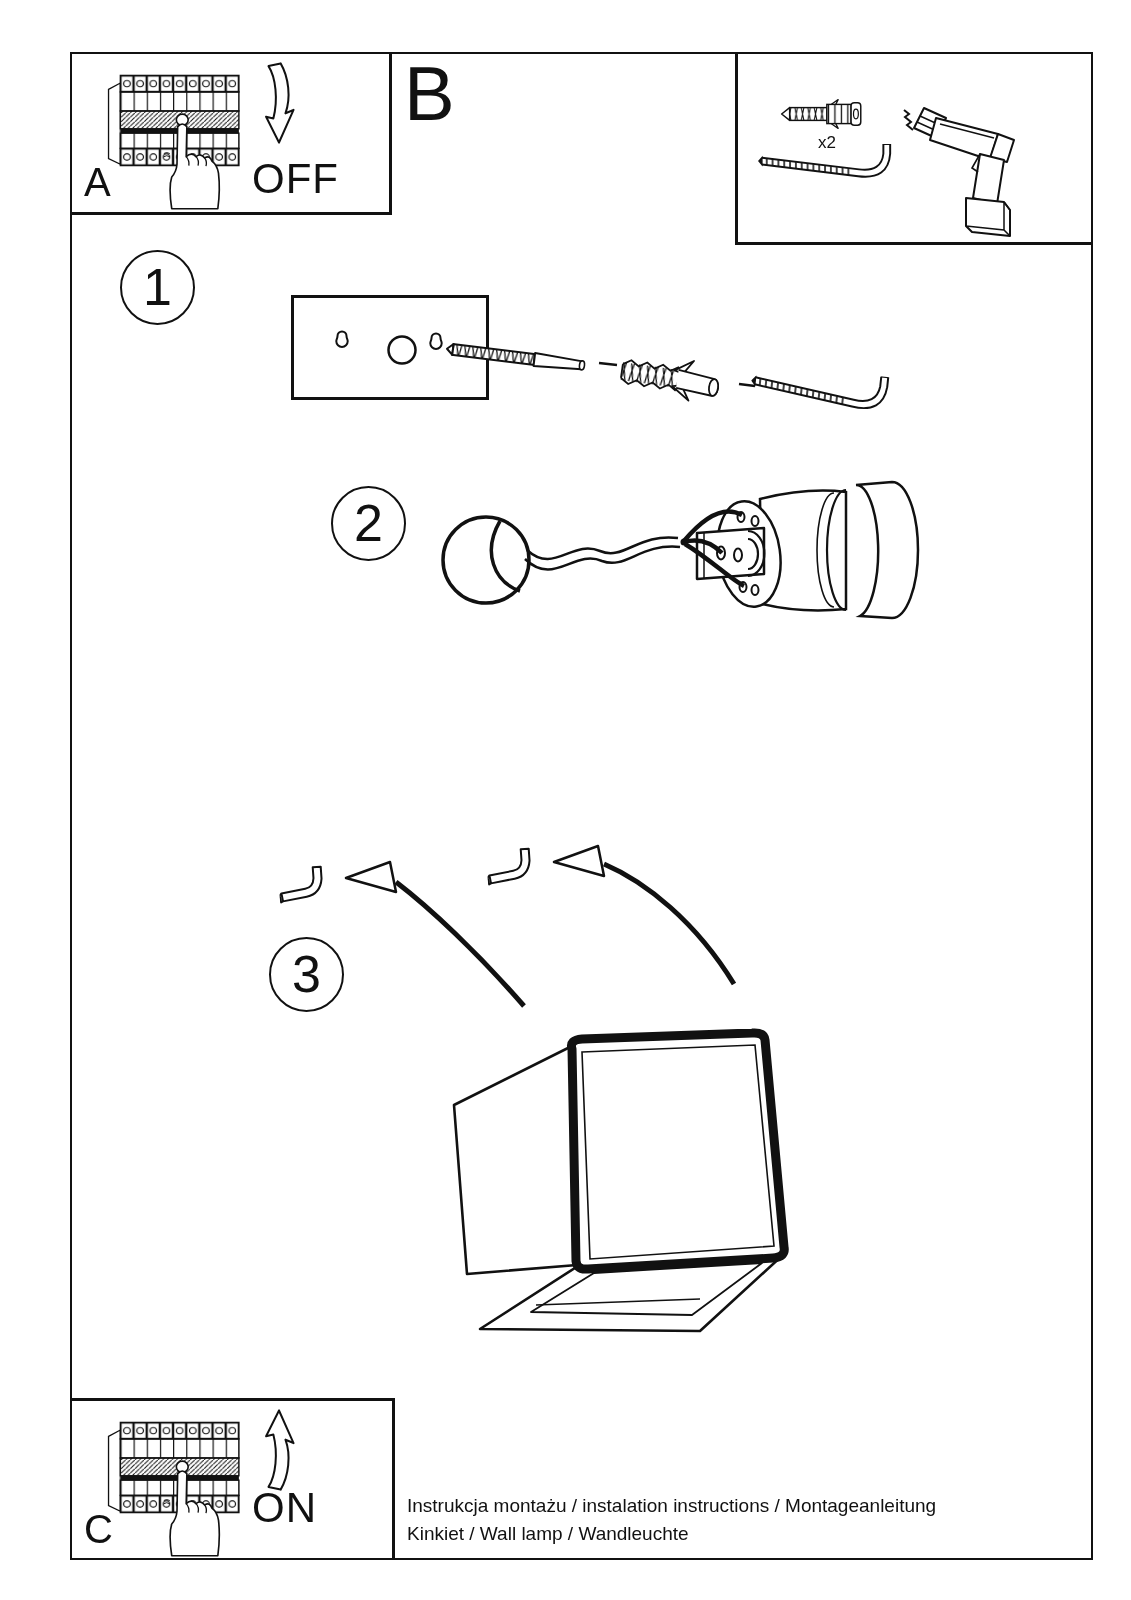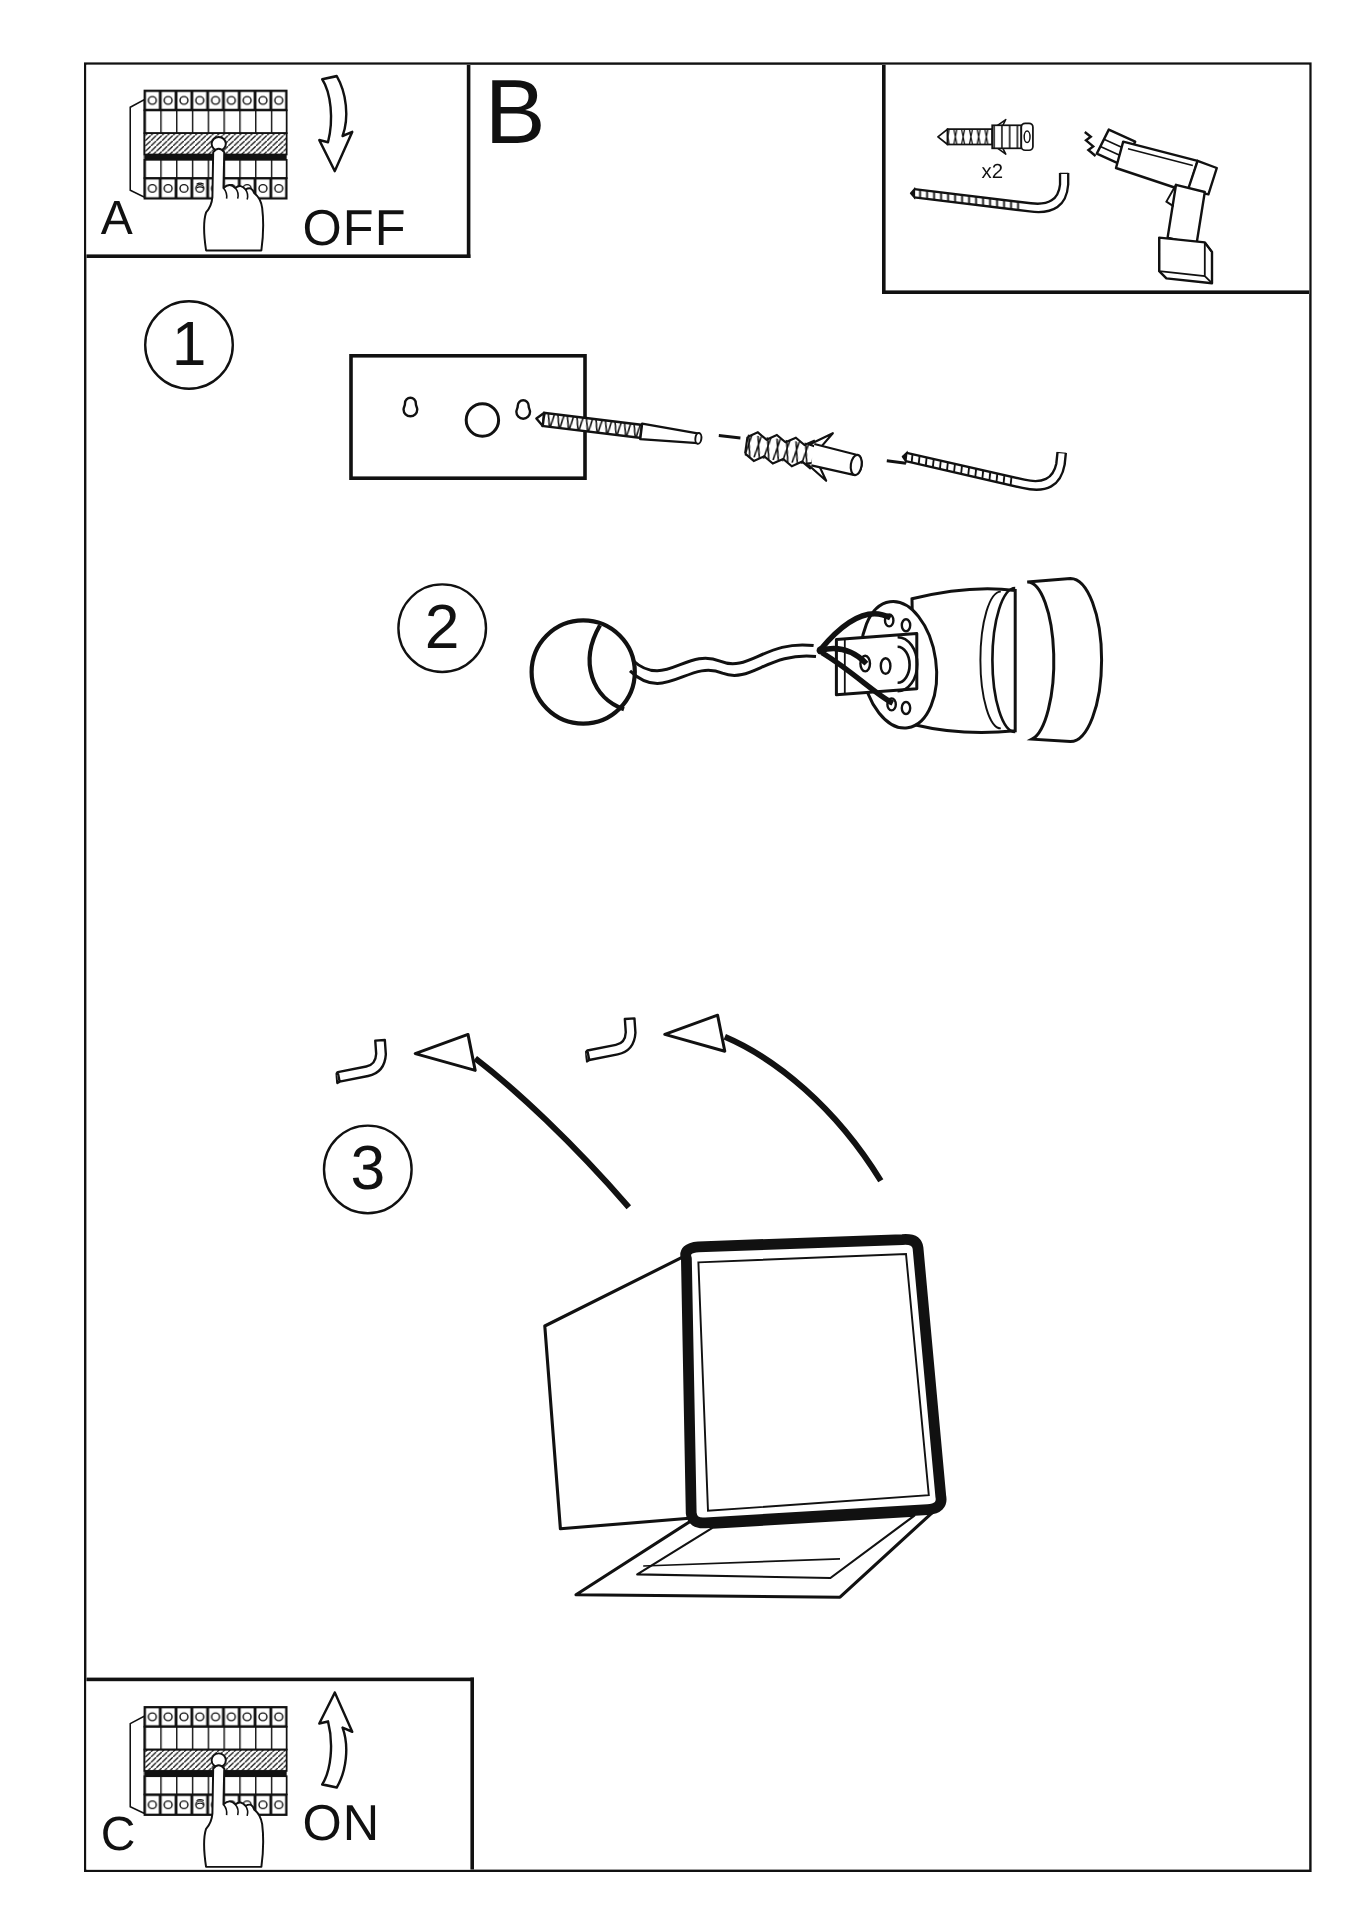--- a/index.html
+++ b/index.html
@@ -4,21 +4,21 @@
 <style>
   html,body{margin:0;padding:0;background:#ffffff;}
   body{width:1131px;height:1600px;position:relative;font-family:"Liberation Sans",sans-serif;color:#111;}
   .abs{position:absolute;}
   #frame{left:70px;top:52px;width:1019px;height:1504px;border:2px solid #111;background:#fff;}
   .cornerbox{background:#fff;}
   #boxA{left:0;top:0;width:317px;height:158px;border-right:3px solid #111;border-bottom:3px solid #111;}
   #toolsBox{right:0;top:0;width:353px;height:188px;border-left:3px solid #111;border-bottom:3px solid #111;}
   #boxC{left:0;bottom:0;width:320px;height:157px;border-top:3px solid #111;border-right:3px solid #111;}
   .biglabel{font-size:40px;line-height:1;}
-  .statelabel{font-size:42px;line-height:1;letter-spacing:1px;margin-top:11px;}
+  .statelabel{font-size:42px;line-height:1;letter-spacing:1px;}
   #letterB{left:332px;top:2px;font-size:76px;line-height:1;}
   .numcircle{width:71px;height:71px;border:2.5px solid #111;border-radius:50%;text-align:center;font-size:52px;line-height:71px;background:#fff;}
   #footer{left:335px;top:1438px;width:680px;font-size:19px;line-height:28px;}
   .qty{font-size:17px;line-height:1;}
   svg{display:block;overflow:visible;}
 </style>
 </head>
 <body>
 
 <svg width="0" height="0" style="position:absolute" aria-hidden="true">
@@ -225,14 +225,18 @@
     </svg>
     <svg class="abs" style="left:186px;top:6px" width="42" height="86" viewBox="0 0 52 100" preserveAspectRatio="none">
       <g transform="translate(0,100) scale(1,-1)">
           <use href="#sym-arrow"></use>
         </g>
     </svg>
     <span class="abs statelabel" style="left:180px;top:86px">ON</span>
     <span class="abs biglabel" style="left:12px;top:108px">C</span>
   </div>
 
+  <div id="footer" class="abs">
+    <div>Instrukcja montażu / instalation instructions / Montageanleitung</div>
+    <div>Kinkiet / Wall lamp / Wandleuchte</div>
+  </div>
 
 </div>
 
 </body></html>

